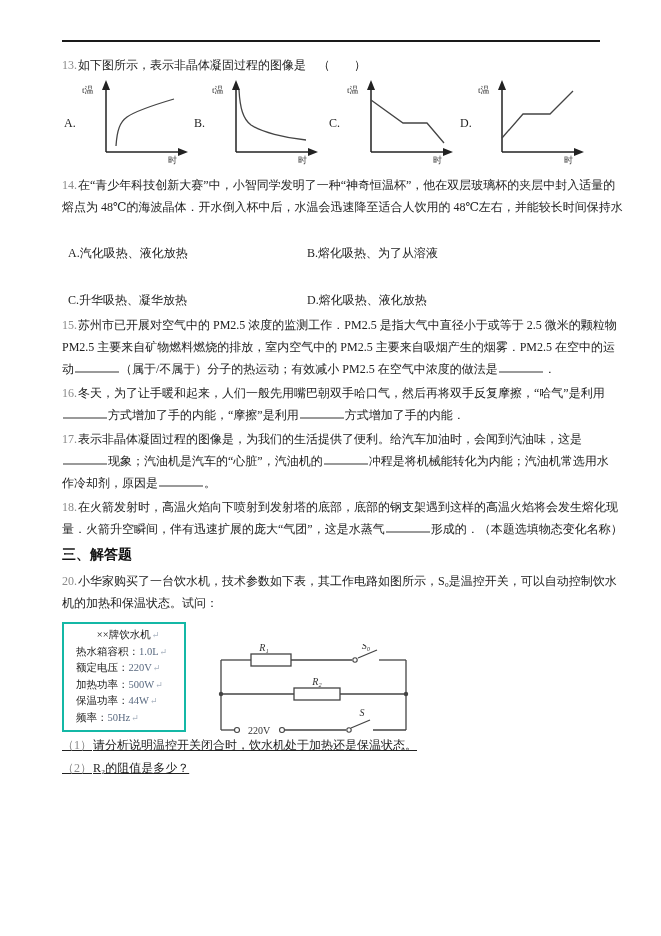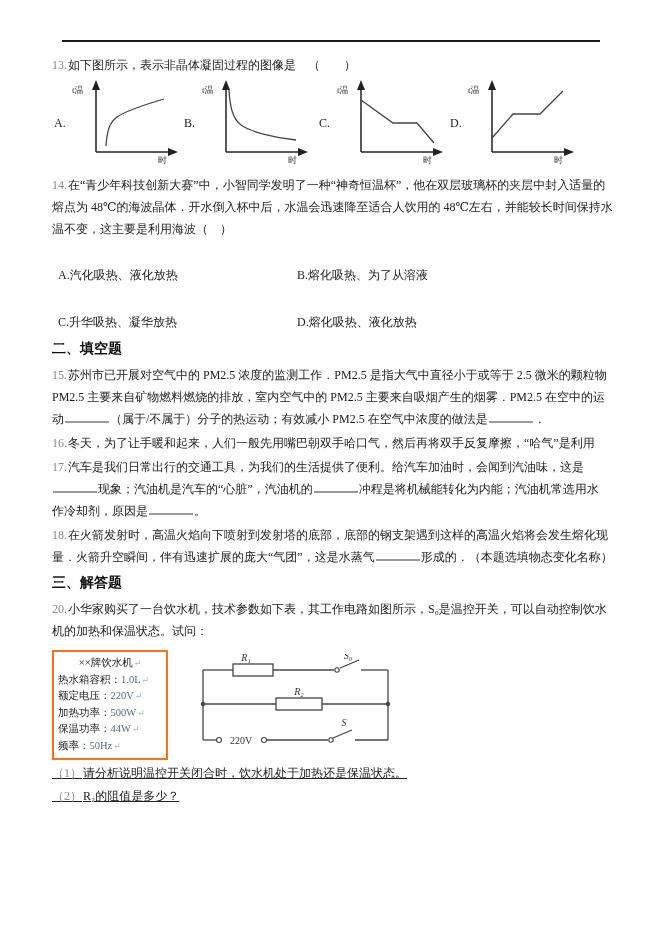--- a/index.html
+++ b/index.html
@@ -1,42 +1,42 @@
 <!DOCTYPE html>
 <html><head>
 <meta charset="utf-8">
 <style>
   html,body{margin:0;padding:0;}
   body{
     width:661px;height:936px;background:#ffffff;position:relative;overflow:hidden;
     font-family:"Liberation Serif","DejaVu Serif",serif;color:#222;
   }
   .top-rule{position:absolute;left:62px;top:40px;width:538px;height:2px;background:#1a1a1a;}
-  .content{position:absolute;left:52px;top:54px;width:552px;}
+  .content{position:absolute;left:62px;top:54px;width:552px;}
   .line{font-size:12px;line-height:22px;white-space:nowrap;color:#222;}
   .qnum{color:#8a8a8a;margin-right:1px;}
   .blank{display:inline-block;height:0.75em;border-bottom:2px solid #9a9a9a;margin:0 1px;vertical-align:baseline;}
   .sec-header{font-size:14px;font-weight:bold;color:#111;line-height:26px;margin:2px 0 2px 0;}
   .graph-row{position:relative;height:92px;margin:2px 0 4px 0;}
   .graph-group{position:absolute;top:0;width:132px;height:92px;}
   .graph-key{position:absolute;left:2px;top:38px;font-size:12px;color:#222;}
   .graph-svg{position:absolute;left:18px;top:0;}
   .options{margin:2px 0 2px 0;}
   .opt-row{display:flex;margin-top:24px;}
   .opt{font-size:12px;line-height:23px;white-space:nowrap;padding-left:6px;}
   .opt.col-a{width:233px;}
   .figure-row{display:flex;align-items:flex-start;margin:8px 0 4px 0;height:108px;}
   .spec-box{
-    width:104px;border:2px solid #f97316;padding:3px 4px 4px 4px;
+    width:104px;border:2px solid #14b8a6;padding:3px 4px 4px 12px;
     font-size:10.5px;line-height:15.5px;white-space:nowrap;background:#fff;
   }
   .spec-title{text-align:center;}
   .spec-val{color:#5a6a80;}
   .ret{color:#aab4c0;font-size:9px;margin-left:1px;}
-  .circuit-wrap{margin-left:20px;margin-top:4px;}
+  .circuit-wrap{margin-left:20px;margin-top:22px;}
   .subq{font-size:12px;line-height:23px;white-space:nowrap;text-decoration:underline;}
   .q-block{margin-bottom:2px;}
   svg text{font-family:"Liberation Serif","DejaVu Serif",serif;}
   .axis-label{font-size:9px;fill:#333;}
   .circ-label{font-size:10px;font-style:italic;fill:#333;}
   .circ-plain{font-size:10px;fill:#333;}
 </style>
 </head>
 <body>
 
@@ -100,47 +100,46 @@
           <path d="M26,60 L47,36 L74,36 L97,13" fill="none" stroke="#444" stroke-width="1.3"></path>
         </svg>
       </div>
 
     </div>
   </div>
 
   <div class="q-block">
     <div class="line"><span class="qnum">14.</span><span>在“青少年科技创新大赛”中，小智同学发明了一种“神奇恒温杯”，他在双层玻璃杯的夹层中封入适量的</span></div>
     <div class="line">熔点为 48℃的海波晶体．开水倒入杯中后，水温会迅速降至适合人饮用的 48℃左右，并能较长时间保持水</div>
-    <div class="line">温不变，这主要是利用海波（　）</div>
     <div class="options">
       <div class="opt-row">
         <div class="opt col-a">A.汽化吸热、液化放热</div>
         <div class="opt">B.熔化吸热、为了从溶液</div>
       </div>
       <div class="opt-row">
         <div class="opt col-a">C.升华吸热、凝华放热</div>
         <div class="opt">D.熔化吸热、液化放热</div>
       </div>
     </div>
   </div>
 
-  <div class="sec-header">二、填空题</div>
 
   <div class="q-block">
     <div class="line"><span class="qnum">15.</span><span>苏州市已开展对空气中的 PM2.5 浓度的监测工作．PM2.5 是指大气中直径小于或等于 2.5 微米的颗粒物</span></div>
     <div class="line">PM2.5 主要来自矿物燃料燃烧的排放，室内空气中的 PM2.5 主要来自吸烟产生的烟雾．PM2.5 在空中的运</div>
     <div class="line">动<span class="blank" style="width: 44px;"></span>（属于/不属于）分子的热运动；有效减小 PM2.5 在空气中浓度的做法是<span class="blank" style="width: 44px;"></span>．</div>
   </div>
 
   <div class="q-block">
     <div class="line"><span class="qnum">16.</span><span>冬天，为了让手暖和起来，人们一般先用嘴巴朝双手哈口气，然后再将双手反复摩擦，“哈气”是利用</span></div>
-  </div>
-
-  <div class="q-block">
-    <div class="line"><span class="qnum">17.</span><span>汽车是我们日常出行的交通工具，为我们的生活提供了便利。给汽车加油时，会闻到汽油味，这是</span></div>
+    <div class="line"><span class="blank" style="width: 44px;"></span>方式增加了手的内能，“摩擦”是利用<span class="blank" style="width: 44px;"></span>方式增加了手的内能．</div>
+  </div>
+
+  <div class="q-block">
+    <div class="line"><span class="qnum">17.</span><span>表示非晶体凝固过程的图像是，为我们的生活提供了便利。给汽车加油时，会闻到汽油味，这是</span></div>
     <div class="line"><span class="blank" style="width: 44px;"></span>现象；汽油机是汽车的“心脏”，汽油机的<span class="blank" style="width: 44px;"></span>冲程是将机械能转化为内能；汽油机常选用水</div>
     <div class="line">作冷却剂，原因是<span class="blank" style="width: 44px;"></span>。</div>
   </div>
 
   <div class="q-block">
     <div class="line"><span class="qnum">18.</span><span>在火箭发射时，高温火焰向下喷射到发射塔的底部，底部的钢支架遇到这样的高温火焰将会发生熔化现</span></div>
     <div class="line">量．火箭升空瞬间，伴有迅速扩展的庞大“气团”，这是水蒸气<span class="blank" style="width: 44px;"></span>形成的．（本题选填物态变化名称）</div>
   </div>
 
 

